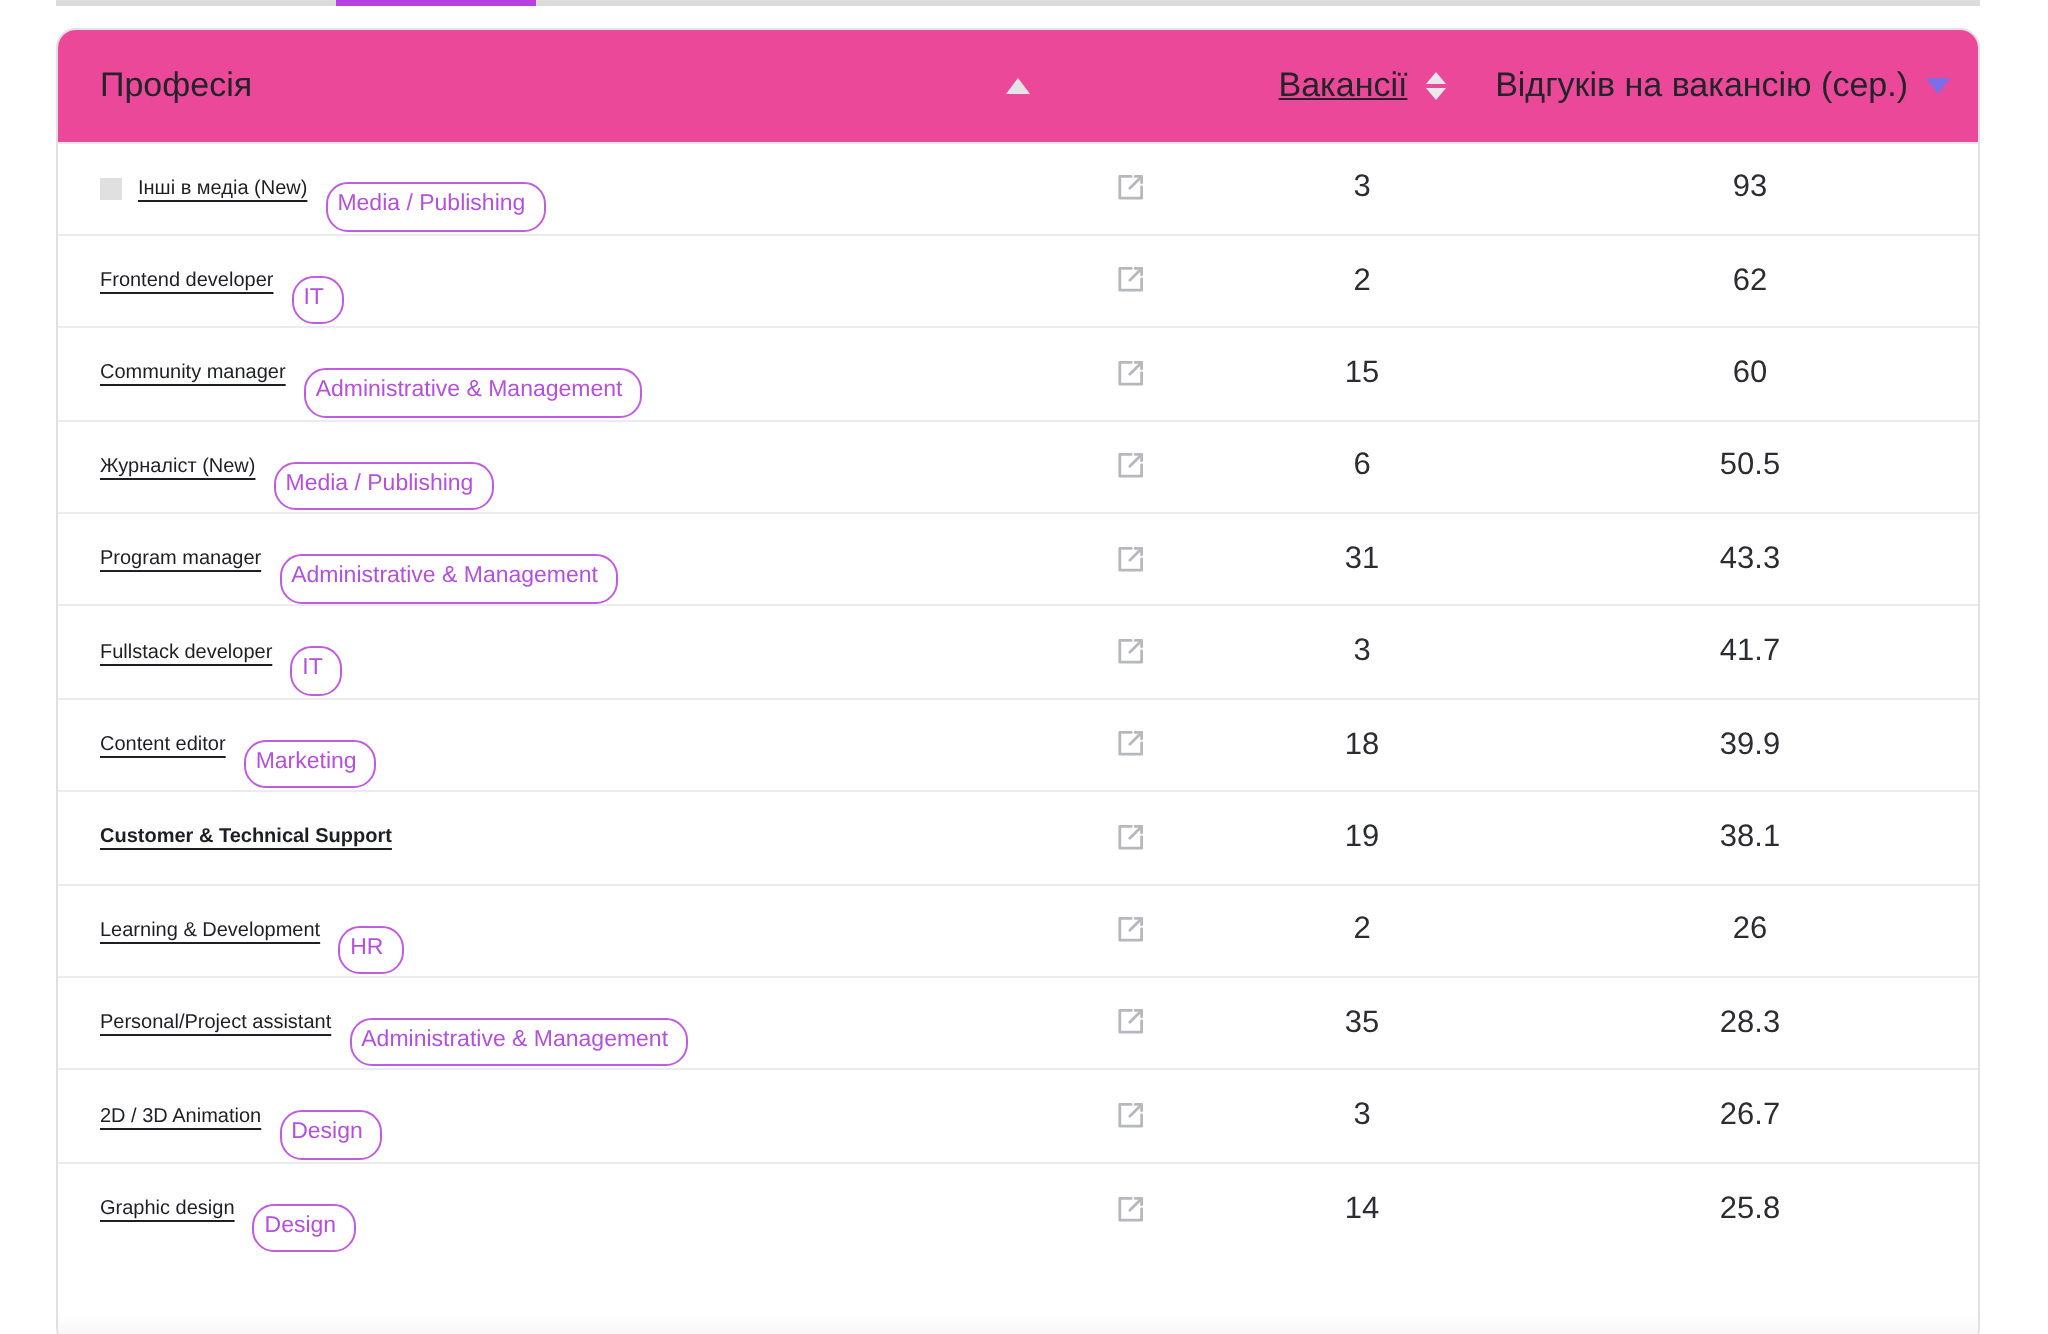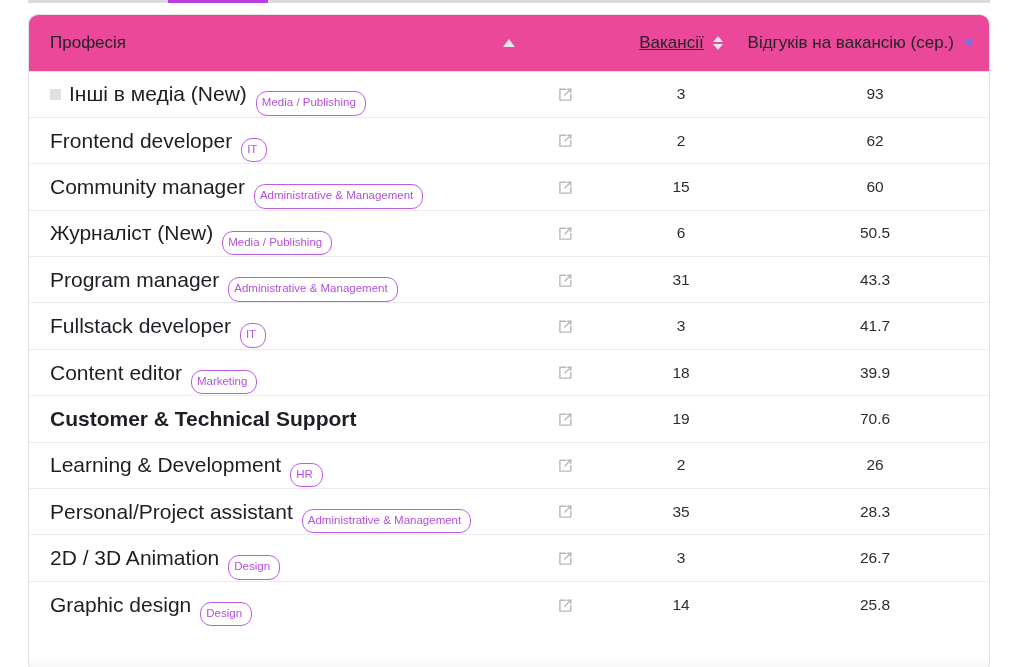--- a/index.html
+++ b/index.html
@@ -130,22 +130,23 @@
   .broken-img {
     width: 11px;
     height: 11px;
     background: #e0e0e0;
     display: inline-block;
     flex: 0 0 auto;
     margin-right: -1px;
   }
 
   .prof-link {
-    font-size: 21px;
+    font-size: 10px;
     color: #1e1f25;
+    text-decoration: underline;
     text-decoration-color: #1e1f25;
     text-underline-offset: 3px;
     text-decoration-thickness: 1px;
     white-space: nowrap;
     cursor: pointer;
   }
   .prof-link.bold { font-weight: 700; }
 
   .tag {
     display: inline-block;
@@ -321,21 +322,21 @@
             <div class="prof-wrap">
               <span class="prof-link bold">Customer &amp; Technical Support</span>
             </div>
           </td>
           <td class="cell-link"><svg class="ext-icon" width="16" height="16" viewBox="0 0 16 16" fill="none" stroke="#b6b8bd" stroke-width="1.4" stroke-linecap="round" stroke-linejoin="round">
               <path d="M8.6 2.2H2.9v10.9h10.9V7.4"></path>
               <path d="M10.6 2.2h3.2v3.2"></path>
               <path d="M13.8 2.2L7.9 8.1"></path>
             </svg></td>
           <td class="cell-num">19</td>
-          <td class="cell-num">70.6</td>
+          <td class="cell-num">38.1</td>
         </tr>
         <tr>
           <td class="cell-profession">
             <div class="prof-wrap">
               <span class="prof-link">Learning &amp; Development</span>
               <span class="tag">HR</span>
             </div>
           </td>
           <td class="cell-link"><svg class="ext-icon" width="16" height="16" viewBox="0 0 16 16" fill="none" stroke="#b6b8bd" stroke-width="1.4" stroke-linecap="round" stroke-linejoin="round">
               <path d="M8.6 2.2H2.9v10.9h10.9V7.4"></path>

